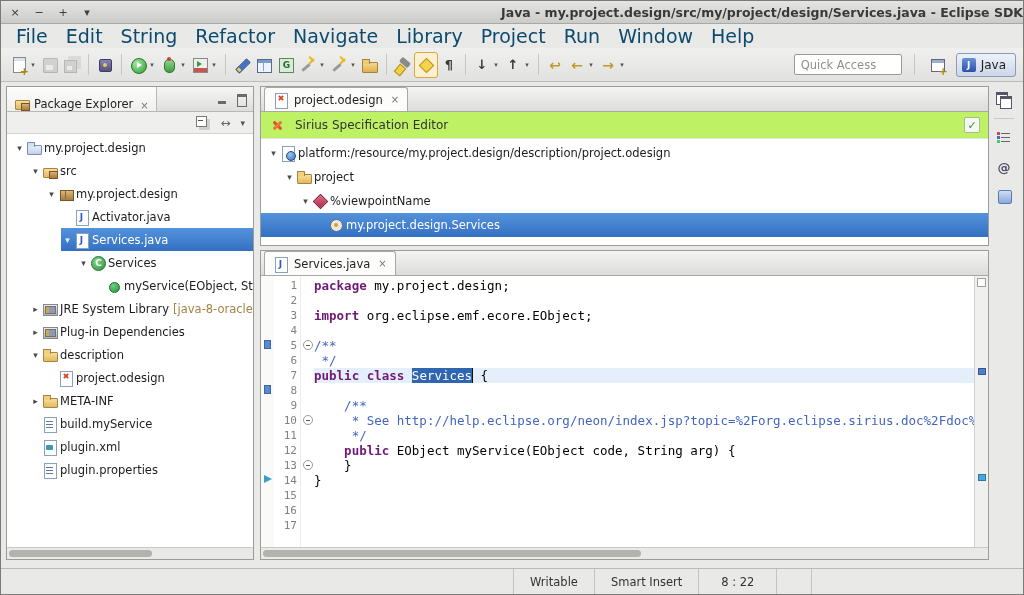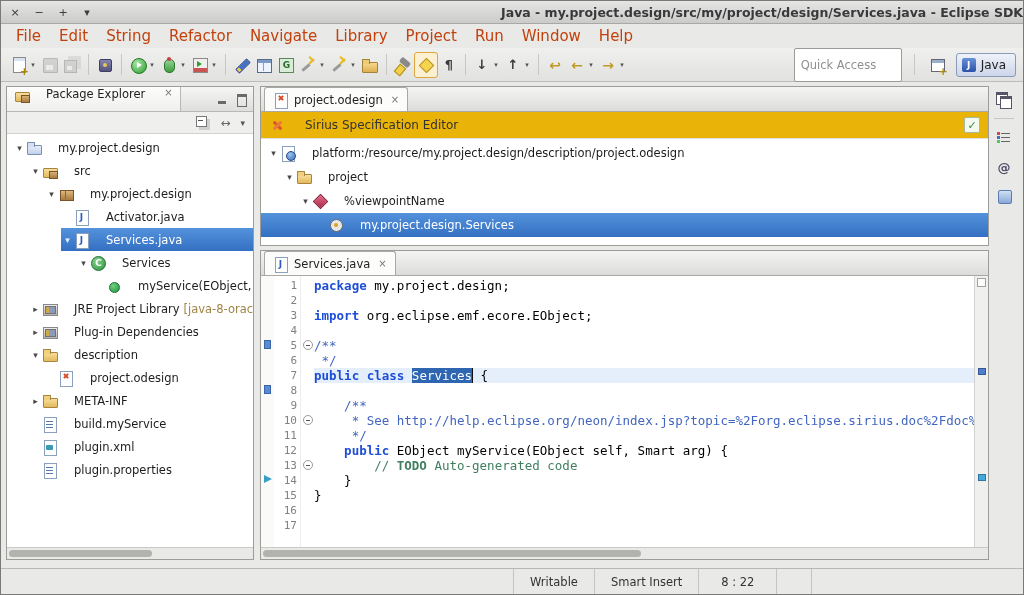--- a/index.html
+++ b/index.html
@@ -7,21 +7,21 @@
 body{font-family:"DejaVu Sans","Liberation Sans",sans-serif;background:#777;-webkit-font-smoothing:antialiased}
 .window{width:1024px;height:595px;background:#e9e9e7;border:1px solid #7a7a78;display:flex;flex-direction:column}
 
 
 .titlebar{height:23px;background:linear-gradient(#e5e5e3,#cbcbc9);border-bottom:1px solid #a8a8a5;display:flex;align-items:center;padding:0 7px;position:relative;flex:none}
 .tb-controls{display:flex;gap:10px;align-items:center;z-index:2}
 .win-btn{width:14px;height:15px;display:flex;align-items:center;justify-content:center;font-size:11px;color:#3c3c3c}
 .title-text{position:absolute;left:0;right:0;text-align:right;font-size:12.5px;font-weight:bold;color:#39393b}
 
 
-.menubar{height:24px;display:flex;align-items:center;padding:8px 6px;background:#e9e9e7;font-size:15px;color:#c2410c;flex:none}
+.menubar{height:24px;display:flex;align-items:center;padding:8px 6px;background:#e9e9e7;font-size:19px;color:#0c4a6e;flex:none}
 .menu-item{padding:3px 9px;border-radius:2px}
 
 
 .toolbar{height:34px;display:flex;align-items:center;padding:0 7px;background:linear-gradient(#f0f0ee,#e1e1df);border-bottom:1px solid #bcbcb9;flex:none}
 .tb-sep{width:1px;height:21px;background:#c6c6c3;margin:0 5px;flex:none}
 .tb-item{display:flex;align-items:center;padding:2px;border-radius:3px;height:26px;flex:none}
 .tb-item.disabled{opacity:.4;filter:grayscale(1)}
 .tb-item.active{background:#fcf0d2;border:1px solid #dda63e}
 .tb-icon{width:18px;height:18px;display:flex;align-items:center;justify-content:center;font-size:12px;position:relative;flex:none}
 .tb-caret{font-size:7px;color:#555;margin-left:1px;width:8px;text-align:center}
@@ -48,54 +48,54 @@
 .i-wand i{position:absolute;right:2px;top:2px;width:2px;height:7px;background:#e8b820;transform:translateX(-2.5px) rotate(45deg)}
 .i-openfolder::before{content:"";position:absolute;left:1px;top:6px;width:14px;height:9px;background:linear-gradient(#f6d88c,#ddb050);border:1px solid #a5823c;border-radius:1px}
 .i-openfolder::after{content:"";position:absolute;left:1px;top:3px;width:6px;height:4px;background:#eccb74;border:1px solid #a5823c;border-bottom:none;border-radius:1px 1px 0 0}
 .i-search::before{content:"";position:absolute;left:8px;top:1px;width:6px;height:11px;background:#8a8a88;border-radius:2px;transform:rotate(-50deg)}
 .i-search::after{content:"";position:absolute;left:1px;top:10px;width:8px;height:6px;background:#f4d04a;border:1px solid #b09020;transform:rotate(-50deg)}
 .i-occur::before{content:"";position:absolute;left:4px;top:4px;width:9px;height:9px;background:#f6d44e;border:1px solid #b8922a;transform:rotate(45deg)}
 .i-pilcrow{font-size:13px;color:#3c3c3c;font-weight:bold}
 .i-glyph{font-size:13px;color:#3c3c3c;font-weight:bold}
 .i-glyph-gold{font-size:14px;color:#c09a28;font-weight:bold}
 .toolbar-right{margin-left:auto;display:flex;align-items:center;gap:7px}
-.quick-access{width:108px;height:34px;border:1px solid #9a9a98;border-radius:2px;background:#fff;font-size:11.5px;padding:0 6px;color:#333;font-family:"DejaVu Sans",sans-serif}
+.quick-access{width:108px;height:21px;border:1px solid #9a9a98;border-radius:2px;background:#fff;font-size:11.5px;padding:0 6px;color:#333;font-family:"DejaVu Sans",sans-serif}
 .quick-access::placeholder{color:#8f8f8d}
 .i-openpersp::before{content:"";position:absolute;left:2px;top:3px;width:12px;height:11px;background:#fff;border:1px solid #667;box-shadow:inset 0 3px 0 #9ab0cc}
 .i-openpersp::after{content:"+";position:absolute;right:-1px;bottom:-4px;color:#b08a10;font-weight:bold;font-size:11px}
 .persp-java{display:flex;align-items:center;gap:5px;padding:2px 9px 2px 5px;border:1px solid #8a9ab8;border-radius:3px;background:linear-gradient(#eef2f9,#ccd6ea);font-size:12px;color:#222;height:24px}
 .i-javapersp{width:14px;height:14px;border-radius:2px;background:linear-gradient(#6a92d8,#2a52a8);color:#fff;font-size:9px;font-weight:bold;display:flex;align-items:center;justify-content:center}
 
 
 .main{flex:1;display:flex;padding:4px 4px 8px 5px;min-height:0}
 .sash{width:6px;flex:none}
 
 
 .pkg-panel{width:248px;flex:none;background:#fff;border:1px solid #9c9c99;display:flex;flex-direction:column;min-height:0}
 .panel-tabbar{height:25px;background:linear-gradient(#f6f6f5,#dededc);border-bottom:1px solid #b8b8b5;display:flex;align-items:stretch;flex:none}
-.panel-tab{display:flex;align-items:flex-start;gap:16px;padding:0 7px;background:linear-gradient(#fdfdfc,#efefee);border-right:1px solid #b8b8b5;font-size:11.5px;color:#222}
+.panel-tab{display:flex;align-items:flex-end;gap:4px;padding:0 7px;background:linear-gradient(#fdfdfc,#efefee);border-right:1px solid #b8b8b5;font-size:11.5px;color:#222}
 .tab-close{font-size:10px;color:#777;margin-left:3px}
 .panel-btns{margin-left:auto;display:flex;align-items:center;gap:7px;padding-right:6px}
 .btn-min,.btn-max{width:12px;height:12px;position:relative}
 .btn-min::after{content:"";position:absolute;left:2px;bottom:1px;width:8px;height:3px;background:#6a6a68}
 .btn-max::after{content:"";position:absolute;left:2px;top:1px;width:8px;height:9px;border:1px solid #6a6a68;border-top:3px solid #6a6a68}
 .panel-toolbar{height:22px;background:#efefed;border-bottom:1px solid #d2d2cf;display:flex;align-items:center;justify-content:flex-end;gap:10px;padding:0 8px;font-size:12px;color:#555;flex:none}
 .pt-collapse{width:14px;height:13px;position:relative}
 .pt-collapse::before{content:"";position:absolute;left:0;top:0;width:9px;height:9px;border:1px solid #777;background:#fff;box-shadow:3px 3px 0 #cfcfcd}
 .pt-collapse::after{content:"";position:absolute;left:2px;top:4px;width:5px;height:1px;background:#555}
 .pt-link{font-size:12px;color:#666}
 .pt-menu{font-size:9px;color:#555}
 
 .tree{flex:1;overflow:hidden;padding-top:2px;position:relative}
 .tree-row{height:23px;display:flex;align-items:center;font-size:11.5px;color:#1c1c1c;white-space:nowrap;overflow:hidden}
 .row-inner{display:flex;align-items:center;flex:1;height:100%;min-width:0}
 .row-inner.selected,.tree-row.selected{background:linear-gradient(#5592dc,#3370c2);color:#fff}
 .expander{width:13px;flex:none;font-size:9px;color:#4a4a4a;text-align:center}
 .row-inner.selected .expander,.tree-row.selected .expander{color:#eaf1fb}
-.t-label{margin-left:16px}
+.t-label{margin-left:2px}
 .t-suffix{color:#a08445;margin-left:4px}
 .hscroll{height:12px;background:#e9e9e7;border-top:1px solid #c9c9c6;position:relative;flex:none}
 .hscroll .thumb{position:absolute;top:2px;bottom:2px;border-radius:4px;background:#b2b2af}
 
 
 .t-icon{width:16px;height:16px;position:relative;flex:none}
 .t-project::before{content:"";position:absolute;left:1px;top:5px;width:13px;height:8px;background:linear-gradient(#e7eefb,#c0d0ec);border:1px solid #7b8db0;border-radius:1px}
 .t-project::after{content:"";position:absolute;left:1px;top:2px;width:6px;height:4px;background:#d4dff2;border:1px solid #7b8db0;border-bottom:none;border-radius:1px 1px 0 0}
 .t-srcfolder::before{content:"";position:absolute;left:1px;top:5px;width:13px;height:8px;background:linear-gradient(#f7dd9a,#e3b95e);border:1px solid #a8853e;border-radius:1px}
 .t-srcfolder::after{content:"";position:absolute;right:0;bottom:0;width:7px;height:6px;background:linear-gradient(#d8b277,#a87b42);border:1px solid #7a5426}
@@ -119,40 +119,40 @@
 .t-service::after{content:"";position:absolute;left:6px;top:6px;width:4px;height:4px;border-radius:50%;background:#d8a020}
 .t-sirius{width:16px;height:16px;position:relative;flex:none}
 .t-sirius::before{content:"";position:absolute;left:3px;top:7px;width:11px;height:3px;background:#e0542a;border-radius:1px;transform:rotate(45deg)}
 .t-sirius::after{content:"";position:absolute;left:3px;top:7px;width:11px;height:3px;background:#e87a3a;border-radius:1px;transform:rotate(-45deg)}
 
 
 .editor-area{flex:1;display:flex;flex-direction:column;min-width:0;min-height:0}
 .design-editor{height:160px;flex:none;border:1px solid #9c9c99;display:flex;flex-direction:column;background:#fff}
 .ed-tabbar{height:25px;background:linear-gradient(#f4f4f3,#dcdcda);border-bottom:1px solid #a8a8a5;display:flex;align-items:flex-end;padding-left:3px;flex:none}
 .ed-tab{height:24px;display:flex;align-items:center;gap:5px;padding:0 8px;background:#fcfcfb;border:1px solid #a8a8a5;border-bottom:none;border-radius:3px 3px 0 0;font-size:11.5px;color:#222}
-.sirius-header{height:27px;display:flex;align-items:center;gap:20px;padding:0 8px;background:#eab308;border-bottom:1px solid #e2e2e0;font-size:12px;color:#333;flex:none}
+.sirius-header{height:27px;display:flex;align-items:center;gap:10px;padding:0 8px;background:#bef264;border-bottom:1px solid #e2e2e0;font-size:12px;color:#333;flex:none}
 .sirius-check{margin-left:auto;width:16px;height:16px;border:1px solid #a8b89a;border-radius:2px;background:#f4f9f0;color:#3a8a3a;font-size:11px;display:flex;align-items:center;justify-content:center}
 .design-tree{flex:1;overflow:hidden;padding-top:2px}
 .design-tree .tree-row{height:24px}
 
 .java-editor{flex:1;margin-top:4px;border:1px solid #9c9c99;display:flex;flex-direction:column;background:#fff;min-height:0}
 .code-wrap{flex:1;display:flex;min-height:0;font-family:"DejaVu Sans Mono","Liberation Mono",monospace}
 .ann-ruler{width:13px;flex:none;background:#fafaf9;position:relative}
 .marker-bar{position:absolute;left:3px;width:7px;height:9px;background:#5a8ad4;border:1px solid #3a66aa}
 .marker-arrow{position:absolute;left:3px;width:0;height:0;border-left:8px solid #38a0c8;border-top:4px solid transparent;border-bottom:4px solid transparent}
 .num-col{width:26px;flex:none;text-align:right;padding:2px 3px 0 0;color:#828282;font-size:11px;background:#fff}
 .ln-num{height:15px;line-height:15px}
 .fold-col{width:14px;flex:none;border-left:1px solid #ededeb;background:#fff;padding-top:2px}
 .ln-fold{height:15px;position:relative}
 .fold-minus{position:absolute;left:2px;top:2px;width:10px;height:10px;border:1px solid #9a9a98;border-radius:50%;background:#fff}
 .fold-minus::after{content:"";position:absolute;left:2px;right:2px;top:4px;height:1px;background:#555}
 .code-col{flex:1;min-width:0;overflow:hidden;padding-top:2px;background:#fff}
 .code-line{height:15px;line-height:15px;white-space:pre;font-size:12.5px;color:#000}
 .code-line.hl{background:#e5effb}
-.seg-kw{color:#1d4ed8;font-weight:bold}
+.seg-kw{color:#701a75;font-weight:bold}
 .seg-jd{color:#4165c0}
 .seg-cm{color:#3f7f5f}
 .seg-todo{color:#3f7f5f;font-weight:bold}
 .seg-sel{background:#2f66b2;color:#fff;border-right:1px solid #111}
 .ov-ruler{width:14px;flex:none;background:#f0f0ee;border-left:1px solid #d2d2d0;position:relative}
 .ov-head{position:absolute;top:2px;left:2px;width:9px;height:9px;border:1px solid #a0a09e;background:#fdfdfc}
 .ov-marker{position:absolute;left:3px;width:8px;height:7px;border:1px solid rgba(0,0,0,.3)}
 
 
 .right-strip{width:30px;flex:none;display:flex;flex-direction:column;align-items:center;padding-top:3px;gap:9px}
@@ -363,21 +363,21 @@
             <span class="row-inner">
               <span class="expander"></span>
               <span class="t-icon t-method"></span>
               <span class="t-label">myService(EObject, Stri</span>
             </span>
           </div>
           <div class="tree-row" style="padding-left: 22px;">
             <span class="row-inner">
               <span class="expander">▸</span>
               <span class="t-icon t-library"></span>
-              <span class="t-label">JRE Project Library</span>
+              <span class="t-label">JRE System Library</span>
               <span class="t-suffix">[java-8-oracle]</span>
             </span>
           </div>
           <div class="tree-row" style="padding-left: 22px;">
             <span class="row-inner">
               <span class="expander">▸</span>
               <span class="t-icon t-library"></span>
               <span class="t-label">Plug-in Dependencies</span>
             </span>
           </div>
@@ -545,22 +545,21 @@
               <div class="code-line">&nbsp;</div>
               <div class="code-line"><span class="seg-kw">import</span><span class="seg-d"> org.eclipse.emf.ecore.EObject;</span></div>
               <div class="code-line">&nbsp;</div>
               <div class="code-line"><span class="seg-jd">/**</span></div>
               <div class="code-line"><span class="seg-jd"> */</span></div>
               <div class="code-line hl"><span class="seg-kw">public</span><span class="seg-d"> </span><span class="seg-kw">class</span><span class="seg-d"> </span><span class="seg-sel">Services</span><span class="seg-d"> {</span></div>
               <div class="code-line">&nbsp;</div>
               <div class="code-line"><span class="seg-d">    </span><span class="seg-jd">/**</span></div>
               <div class="code-line"><span class="seg-d">    </span><span class="seg-jd"> * See http://help.eclipse.org/neon/index.jsp?topic=%2Forg.eclipse.sirius.doc%2Fdoc%2Fdeveloper%2Fgeneral%2Fwrite_service_methods.html</span></div>
               <div class="code-line"><span class="seg-d">    </span><span class="seg-jd"> */</span></div>
-              <div class="code-line"><span class="seg-d">    </span><span class="seg-kw">public</span><span class="seg-d"> EObject myService(EObject self, Smart arg) {</span></div>
-              <div class="code-line"><span class="seg-d">        </span><span class="seg-cm">// </span><span class="seg-todo">TODO</span><span class="seg-cm"> Auto-generated code</span></div>
+              <div class="code-line"><span class="seg-d">    </span><span class="seg-kw">public</span><span class="seg-d"> EObject myService(EObject code, String arg) {</span></div>
               <div class="code-line"><span class="seg-d">    }</span></div>
               <div class="code-line"><span class="seg-d">}</span></div>
             </div>
           <div class="ov-ruler" id="ov-ruler">
             <span class="ov-head"></span>
           <span class="ov-marker" style="top: 34%; background: rgb(79, 125, 207);"></span>
               <span class="ov-marker" style="top: 73%; background: rgb(69, 168, 224);"></span>
             </div>
         </div>
         <div class="hscroll">

